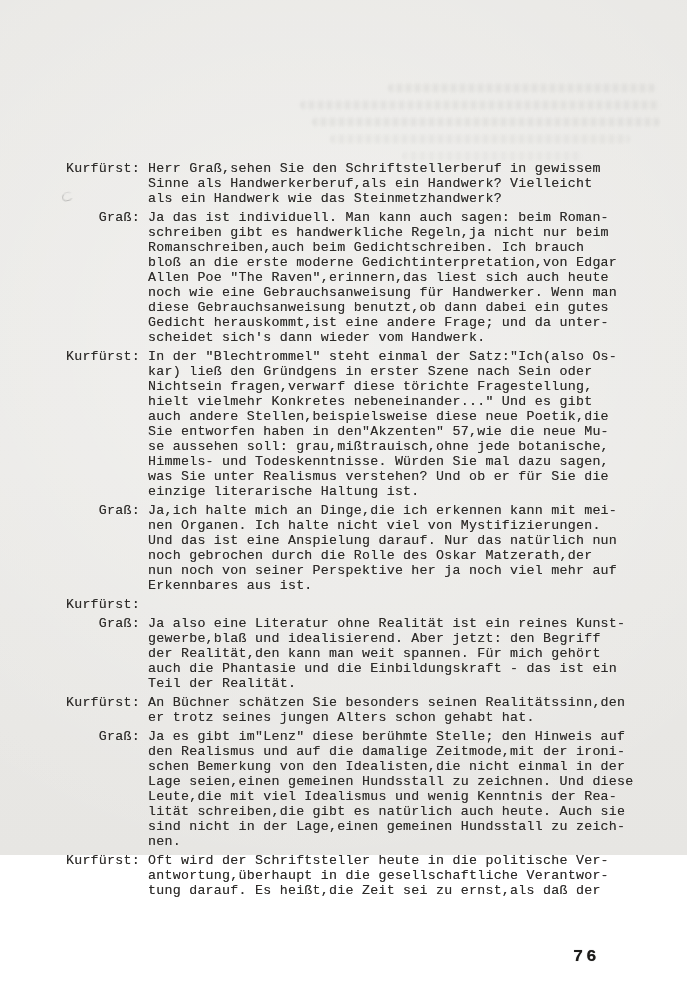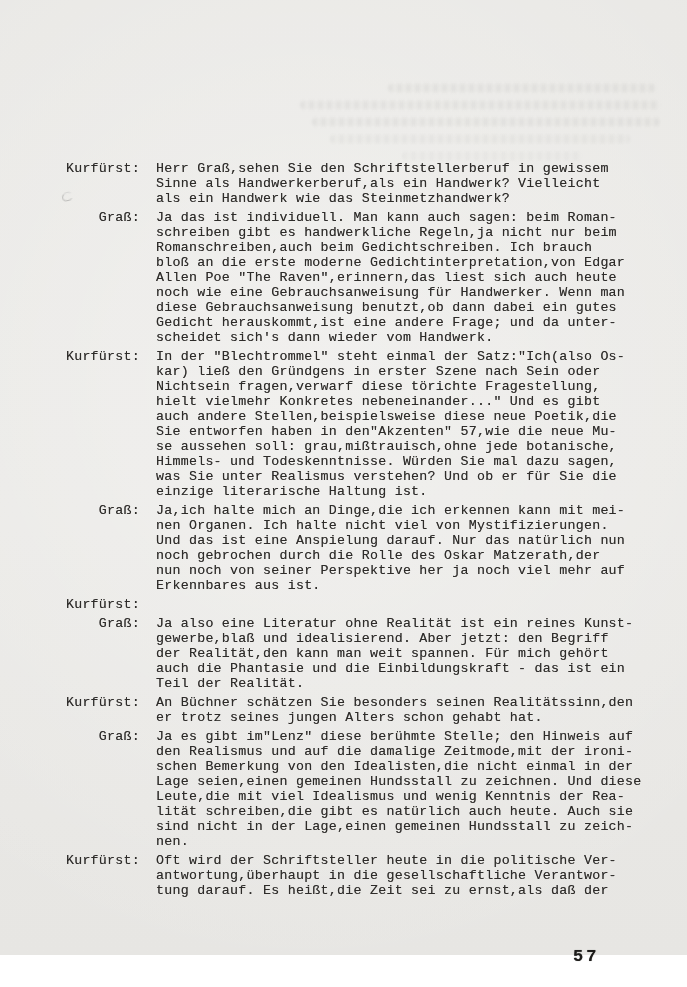--- a/index.html
+++ b/index.html
@@ -3,21 +3,21 @@
 <meta charset="utf-8">
 <style>
   html, body { margin: 0; padding: 0; }
   body {
     width: 687px; height: 987px;
     font-family: "Liberation Mono", "DejaVu Sans Mono", monospace;
     overflow: hidden;
   }
   .page {
     position: relative;
-    width: 687px; height: 955px;
+    width: 687px; height: 855px;
     background:
       radial-gradient(ellipse 120% 90% at 45% 40%, rgba(255,255,255,0.35), rgba(255,255,255,0) 70%),
       linear-gradient(180deg, #e9e8e5 0%, #eae9e6 55%, #e7e6e3 100%);
     color: #2e2c2a;
   }
   
   .ghost {
     position: absolute;
     height: 8px;
     border-radius: 4px;
@@ -51,21 +51,21 @@
     text-shadow: 0 0 0.6px rgba(46,44,42,0.55);
   }
   .para { display: flex; margin-bottom: 4px; }
   .speaker {
     width: 77px;
     flex: 0 0 77px;
     text-align: right;
     white-space: pre;
   }
   .text {
-    margin-left: 16px;
+    margin-left: 8px;
     white-space: pre;
     font-family: Liberation Mono, monospace;
   }
   .page-number {
     position: absolute;
     left: 573px; top: 947px;
     font-size: 17px;
     font-weight: bold;
     letter-spacing: 3px;
     color: #1d1c1a;
@@ -162,14 +162,14 @@
   </div>
 
   <div class="para">
     <div class="speaker">Kurfürst:</div>
     <div class="text">Oft wird der Schriftsteller heute in die politische Ver-
 antwortung,überhaupt in die gesellschaftliche Verantwor-
 tung darauf. Es heißt,die Zeit sei zu ernst,als daß der</div>
   </div>
 </main>
 
-  <div class="page-number">57</div>
+  <div class="page-number">76</div>
 </div>
 
 </body></html>

